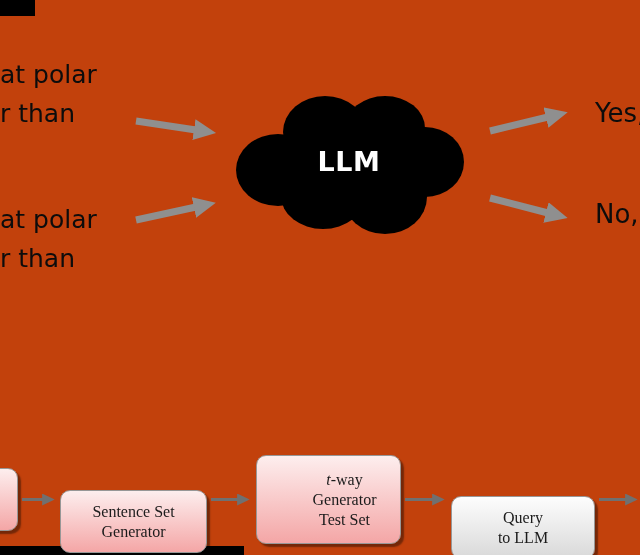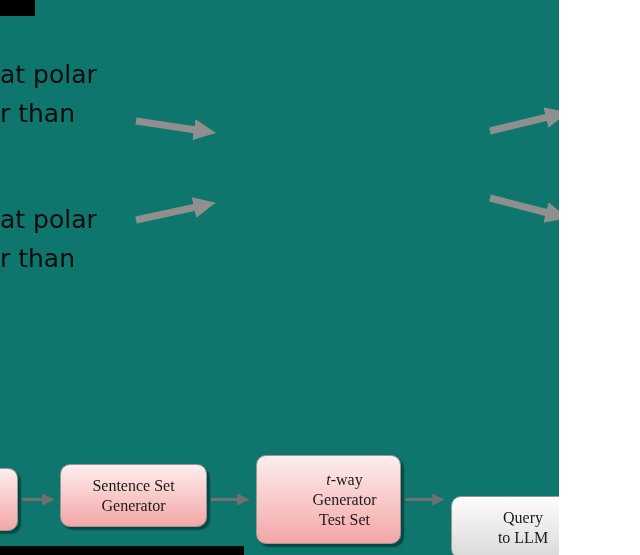--- a/index.html
+++ b/index.html
@@ -1,18 +1,18 @@
 <!DOCTYPE html>
 <html><head>
 <meta charset="utf-8">
 <style>
   * { margin:0; padding:0; box-sizing:border-box; }
   html,body { background:#ffffff; }
   body { font-family:"DejaVu Sans", sans-serif; }
-  .canvas { position:relative; width:559px; height:555px; background:#0f766e; overflow:hidden; }
+  .canvas { position:relative; width:640px; height:555px; background:#c2410c; overflow:hidden; }
 
   .black-bar { position:absolute; background:#000; }
   .bar-top { left:0; top:0; width:35px; height:16px; }
   .bar-bottom { left:0; top:546px; width:244px; height:9px; }
 
   .prompt { position:absolute; left:0; font-size:25px; line-height:39px; color:#0c0c0c; white-space:nowrap; }
   .prompt.p1 { top:55px; }
   .prompt.p2 { top:200px; }
 
   .output { position:absolute; font-size:26px; color:#0c0c0c; white-space:nowrap; }
@@ -28,21 +28,21 @@
   .arrows { position:absolute; left:0; top:0; pointer-events:none; }
 
   .fc-box { position:absolute; border:1.4px solid #979797; border-radius:10px;
     display:flex; flex-direction:column; align-items:center; justify-content:center;
     font-family:"Liberation Serif","DejaVu Serif",serif; font-size:16px; line-height:1.25;
     color:#1b1b1b; text-align:center;
     box-shadow:3px 3px 1.5px rgba(0,0,0,0.40); }
   .fc-box.pink { background:linear-gradient(to bottom,#fdeeee 0%, #f4a6a6 100%); }
   .fc-box.gray { background:linear-gradient(to bottom,#fdfdfd 0%, #d9d9d9 100%);margin-top:28px; }
   #box-partial   { left:-30px; top:468px; width:48px;  height:63px; }
-  #box-generator { left:60px;  top:464px; width:147px; height:63px; }
+  #box-generator { left:60px;  top:490px; width:147px; height:63px; }
   #box-testset   { left:256px; top:455px; width:145px; height:89px;padding-left:32px; }
   #box-query     { left:451px; top:468px; width:144px; height:63px; }
   .fc-line i { font-style:italic; }
 </style>
 </head>
 <body>
 
 <div class="canvas">
 
   <div class="black-bar bar-top"></div>
@@ -50,20 +50,34 @@
 
   <div class="prompt p1">
     <div>at polar</div>
     <div>r than</div>
   </div>
   <div class="prompt p2">
     <div>at polar</div>
     <div>r than</div>
   </div>
 
+  <div class="cloud">
+    <svg width="232" height="146" viewBox="0 0 232 146">
+      <g fill="#000000">
+        <ellipse cx="45" cy="80" rx="42" ry="36"></ellipse>
+        <ellipse cx="92" cy="42" rx="42" ry="36"></ellipse>
+        <ellipse cx="152" cy="38" rx="40" ry="32"></ellipse>
+        <ellipse cx="192" cy="72" rx="39" ry="35"></ellipse>
+        <ellipse cx="152" cy="107" rx="42" ry="37"></ellipse>
+        <ellipse cx="90" cy="106" rx="42" ry="33"></ellipse>
+        <ellipse cx="118" cy="74" rx="66" ry="45"></ellipse>
+      </g>
+    </svg>
+    <span class="cloud-label">LLM</span>
+  </div>
 
   <div class="output yes">Yes,</div>
   <div class="output no">No,</div>
 
   <svg class="arrows" width="640" height="555" viewBox="0 0 640 555">
     <defs>
       <marker id="headBig" markerWidth="3.4" markerHeight="3.2" refX="0.3" refY="1.5" orient="auto">
         <path d="M0,0 L3.2,1.5 L0,3 Z" fill="#8f8f8f"></path>
       </marker>
       <marker id="headSmall" markerWidth="4.4" markerHeight="4.2" refX="0.3" refY="2" orient="auto">

